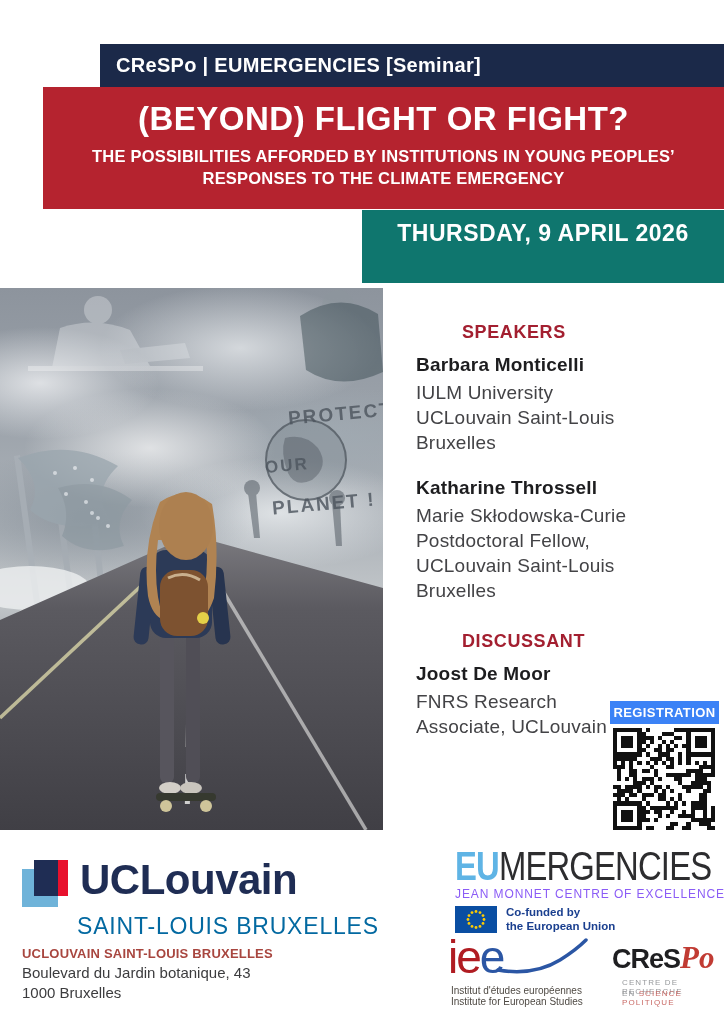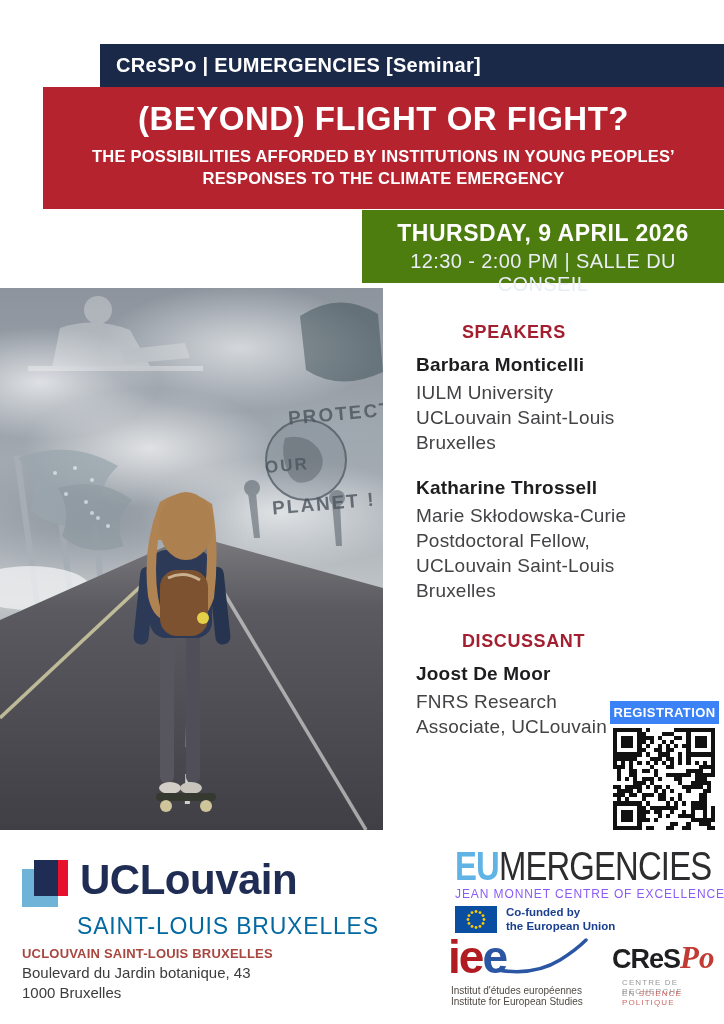--- a/index.html
+++ b/index.html
@@ -12,21 +12,21 @@
     background:#1b2949; color:#ffffff; display:flex; align-items:center; }
   .top-banner span { font-size:20px; font-weight:bold; letter-spacing:.3px; padding-left:16px; }
 
   .title-banner { position:absolute; left:43px; top:87px; width:681px; height:122px;
     background:#b5232f; color:#ffffff; text-align:center; }
   .title-banner .title { padding-top:13px; font-size:33px; font-weight:bold; letter-spacing:.5px; }
   .title-banner .subtitle { margin-top:7px; font-size:16.5px; font-weight:bold; line-height:22px; letter-spacing:.2px; }
   .title-banner .subtitle span { display:block; }
 
   .date-banner { position:absolute; left:362px; top:210px; width:362px; height:73px;
-    background:#4d7c0f; color:#ffffff; text-align:center; }
+    background:#0f766e; color:#ffffff; text-align:center; }
   .date-banner .date { padding-top:10px; font-size:23px; font-weight:bold; letter-spacing:.5px; }
   .date-banner .time { margin-top:3px; font-size:20px; letter-spacing:.4px; color:#e9edf4; }
 
   
   .photo { position:absolute; left:0; top:288px; width:383px; height:542px; overflow:hidden;
     background:
       radial-gradient(ellipse 170px 80px at 40px 95px,  rgba(245,246,248,.75), rgba(245,246,248,0) 70%),
       radial-gradient(ellipse 200px 90px at 240px 60px, rgba(228,231,234,.8),  rgba(228,231,234,0) 70%),
       radial-gradient(ellipse 180px 85px at 150px 160px,rgba(250,250,250,.7),  rgba(250,250,250,0) 70%),
       radial-gradient(ellipse 160px 70px at 330px 150px,rgba(160,170,178,.8),  rgba(160,170,178,0) 75%),
@@ -70,21 +70,21 @@
   .ucl-addr2 { position:absolute; left:22px; top:984px; font-size:15px; color:#3c3c3e; }
 
   .eum-logo { position:absolute; left:455px; top:844px; font-size:40px; font-weight:400; color:#2d2d2f;
     transform:scaleX(.82); transform-origin:left; white-space:nowrap; letter-spacing:-1px; }
   .eum-logo .eu { color:#5fb4e5; font-weight:bold; }
   .eum-sub { position:absolute; left:455px; top:887px; font-size:12px; color:#8b5cf6; letter-spacing:.9px; white-space:nowrap; }
   .eu-flag { position:absolute; left:455px; top:906px; width:42px; height:27px; }
   .cofunded { position:absolute; left:506px; top:906px; font-size:11.5px; font-weight:bold; color:#1a3f8f; line-height:13.5px; }
 
   .iee-logo { position:absolute; left:448px; top:934px; width:140px; height:52px; }
-  .iee-text { font-size:46px; font-weight:bold; letter-spacing:-2px; line-height:46px; }
+  .iee-text { font-size:46px; font-weight:normal; letter-spacing:-2px; line-height:46px; }
   .iee-text .ie { color:#b01c22; }
   .iee-text .e2 { color:#2b56a4; }
   .iee-swoosh { position:absolute; left:46px; top:2px; }
   .iee-cap { position:absolute; left:451px; top:985px; font-size:10px; color:#4f4a44; line-height:11px; }
 
   .crespo-logo { position:absolute; left:612px; top:940px; white-space:nowrap; }
   .crespo-logo .cres { font-size:27px; font-weight:800; color:#1f1f21; letter-spacing:-1px; }
   .crespo-logo .po { font-family:"Liberation Serif", serif; font-style:italic; font-weight:bold; font-size:31px; color:#c13b33; }
   .crespo-cap1 { position:absolute; left:622px; top:978px; font-size:8px; color:#97999c; letter-spacing:1.1px; }
   .crespo-cap2 { position:absolute; left:622px; top:989px; font-size:8px; color:#97999c; letter-spacing:1.1px; }
@@ -102,21 +102,20 @@
   <div class="title-banner">
     <div class="title">(BEYOND) FLIGHT OR FIGHT?</div>
     <div class="subtitle">
       <span>THE POSSIBILITIES AFFORDED BY INSTITUTIONS IN YOUNG PEOPLES’</span>
       <span>RESPONSES TO THE CLIMATE EMERGENCY</span>
     </div>
   </div>
 
   <div class="date-banner">
     <div class="date">THURSDAY, 9 APRIL 2026</div>
-    <div class="time">12:30 - 2:00 PM | SALLE DU CONSEIL</div>
   </div>
 
   <div class="photo">
     <svg width="383" height="542" viewBox="0 0 383 542">
       <defs>
         <linearGradient id="roadG" x1="0" y1="0" x2="0" y2="1">
           <stop offset="0" stop-color="#7b7a7f"></stop>
           <stop offset="0.25" stop-color="#5b5a60"></stop>
           <stop offset="1" stop-color="#403f45"></stop>
         </linearGradient>

